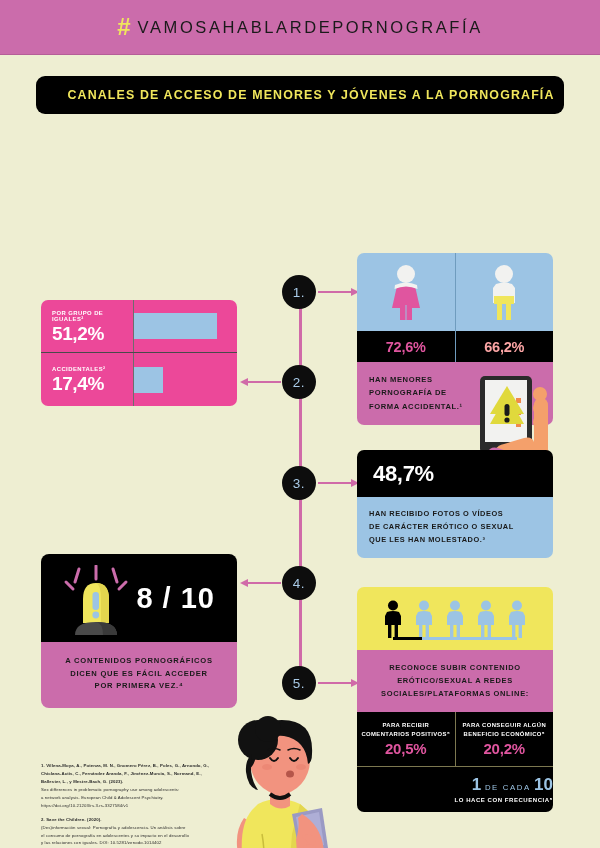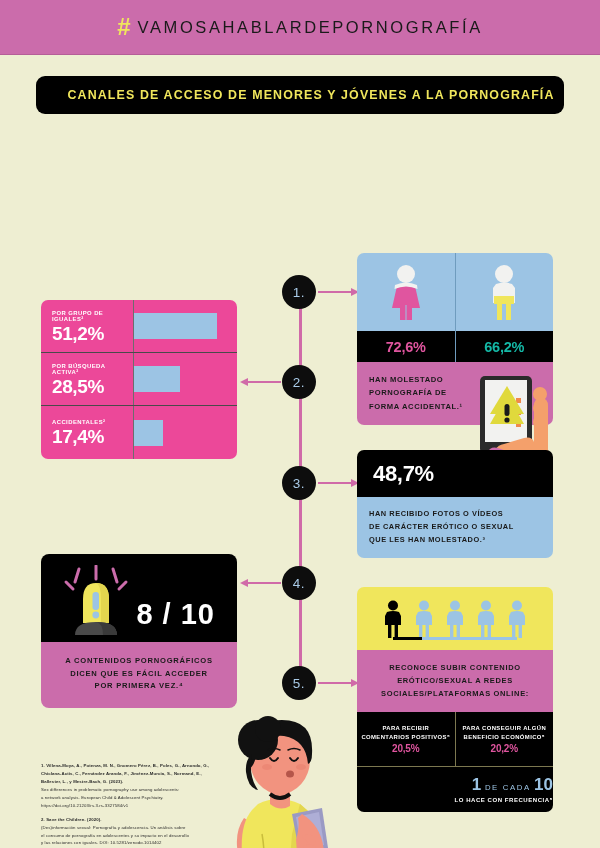--- a/index.html
+++ b/index.html
@@ -159,21 +159,21 @@
   }
   .easy-top {
     background: #000;
     height: 88px;
     position: relative;
     display: flex;
     align-items: center;
   }
   .easy-ratio {
     position: absolute;
-    right: 22px; top: 44px;
+    right: 22px; top: 28px;
     color: #ffffff;
     font-size: 29px;
     font-weight: 700;
     letter-spacing: 1px;
   }
   .easy-bottom {
     background: #cb6cab;
     padding: 13px 10px 15px;
     text-align: center;
   }
@@ -209,21 +209,21 @@
   .gender-values {
     background: #000;
     height: 31px;
     display: flex;
   }
   .gender-values > div {
     flex: 1; display: flex; align-items: center; justify-content: center;
     font-size: 14.5px; font-weight: 700; letter-spacing: -.2px;
   }
   .gender-values > div:first-child { border-right: 1px solid #6f9cbe; color: #e0559f; }
-  .gender-values > div:last-child { color: #14b8a6; }
+  .gender-values > div:last-child { color: #fca5a5; }
   .gender-caption {
     background: #cb6cab;
     padding: 11px 0 12px 12px;
   }
   .gender-caption div {
     color: #1a1a1a;
     font-size: 7.6px;
     font-weight: 700;
     letter-spacing: .6px;
     line-height: 1.75;
@@ -292,21 +292,21 @@
     flex: 1; display: flex; flex-direction: column;
     align-items: center; justify-content: center;
     padding: 0 4px;
   }
   .upload-split > div:first-child { border-right: 1px solid #7c7850; }
   .us-label {
     color: #ffffff; font-size: 5.9px; font-weight: 700;
     letter-spacing: .4px; text-align: center; line-height: 1.45;
     margin-bottom: 2px;
   }
-  .us-val { color: #e0559f; font-size: 10px; font-weight: 700; letter-spacing: -.2px; }
+  .us-val { color: #e0559f; font-size: 15px; font-weight: 700; letter-spacing: -.2px; }
   .upload-foot {
     background: #000;
     border-top: 1px solid #7c7850;
     padding: 8px 0 9px;
     text-align: right;
   }
   .uf-main { color: #9cc4e4; font-size: 7.8px; font-weight: 400; letter-spacing: 1.6px; }
   .uf-main b { font-size: 17px; font-weight: 700; letter-spacing: 0; }
   .uf-sub { color: #ffffff; font-size: 6px; font-weight: 700; letter-spacing: .55px; margin-top: 2px; }
 
@@ -375,29 +375,20 @@
     <div class="src-row">
       <div class="src-left">
         <div class="src-label">POR GRUPO DE IGUALES²</div>
         <div class="src-value">51,2%</div>
       </div>
       <div class="src-bar-zone">
         <div class="src-bar" style="width:81%"></div>
       </div>
     </div>
 
-    <div class="src-row">
-      <div class="src-left">
-        <div class="src-label">POR BÚSQUEDA ACTIVA²</div>
-        <div class="src-value">28,5%</div>
-      </div>
-      <div class="src-bar-zone">
-        <div class="src-bar" style="width:45%"></div>
-      </div>
-    </div>
 
     <div class="src-row">
       <div class="src-left">
         <div class="src-label">ACCIDENTALES²</div>
         <div class="src-value">17,4%</div>
       </div>
       <div class="src-bar-zone">
         <div class="src-bar" style="width:28%"></div>
       </div>
     </div>
@@ -444,21 +435,21 @@
           <path d="M14 21 Q22 18 30 21 L33 25 L33 40 L29 40 L29 57 L24 57 L24 40 L20 40 L20 57 L15 57 L15 40 L11 40 L11 25 Z" fill="#f2f2f0"></path>
           <path d="M12 33 L32 33 L32 41 L29 41 L29 57 L24 57 L24 41 L20 41 L20 57 L15 57 L15 41 L12 41 Z" fill="#f0e65c"></path>
         </svg>
       </div>
     </div>
     <div class="gender-values">
       <div>72,6%</div>
       <div>66,2%</div>
     </div>
     <div class="gender-caption">
-      <div>HAN MOLESTADO</div>
+      <div>HAN MENORES</div>
       <div>PORNOGRAFÍA DE</div>
       <div>FORMA ACCIDENTAL.¹</div>
     </div>
   </div>
 
   <svg class="hand-illu" viewBox="0 0 110 125">
     <rect x="28" y="0" width="52" height="78" rx="5" fill="#2b2b2b"></rect>
     <rect x="33" y="4" width="42" height="62" fill="#f2f2f0"></rect>
     <rect x="46" y="69" width="16" height="4" rx="2" fill="#4a4a4a"></rect>
     <rect x="64" y="22" width="5" height="5" fill="#f08a4b"></rect>

